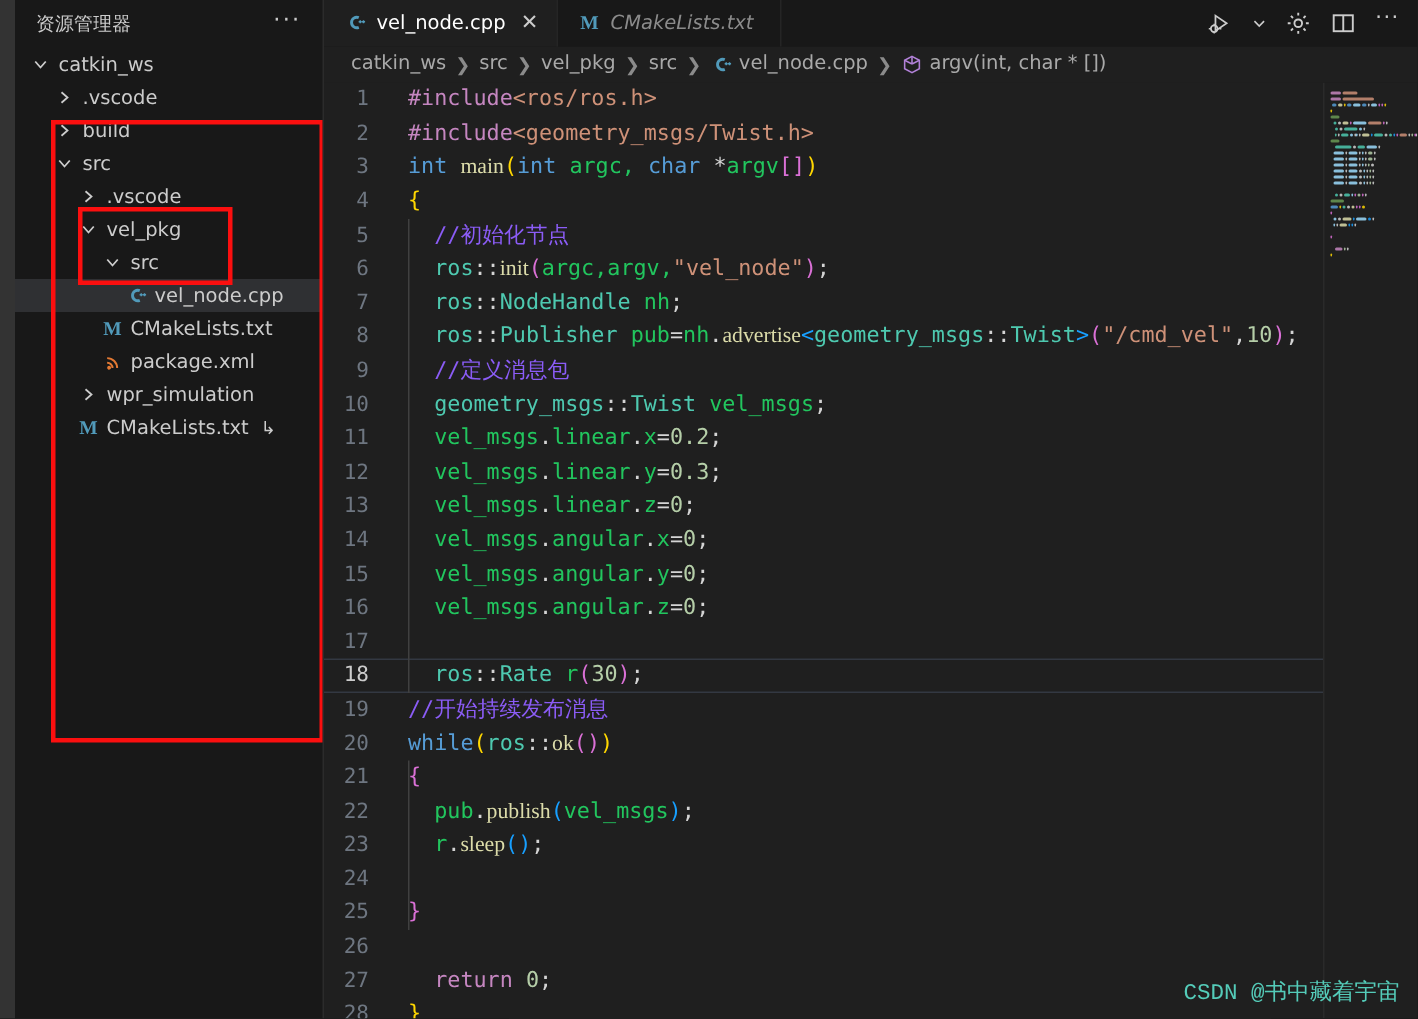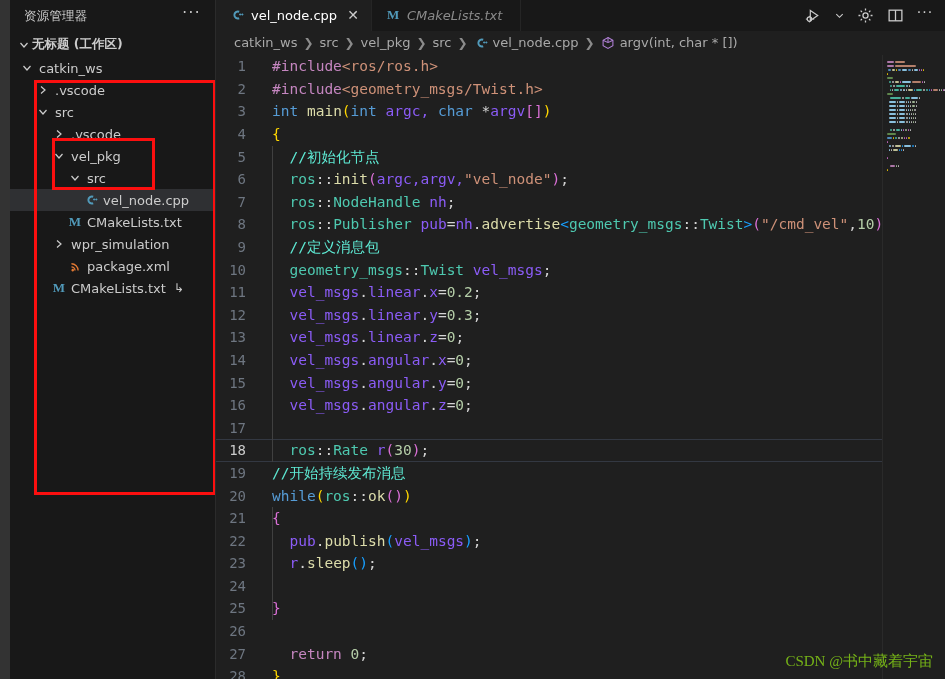--- a/index.html
+++ b/index.html
@@ -206,25 +206,25 @@
   }
   .indent-guide {
     position: absolute;
     left: 56px; top: 0; bottom: 0;
     width: 1px; background: #404040;
   }
 
   
   .t-pre  { color: #c586c0; }
   .t-str  { color: #ce9178; }
-  .t-cmt  { color: #5eead4; }
+  .t-cmt  { color: #8b5cf6; }
   .t-kw   { color: #569cd6; }
-  .t-fn   { color: #dcdcaa; }
+  .t-fn   { color: #dcdcaa; font-family: Liberation Serif, serif; }
   .t-type { color: #4ec9b0; }
-  .t-var  { color: #8b5cf6; }
+  .t-var  { color: #22c55e; }
   .t-num  { color: #b5cea8; }
   .t-p1   { color: #ffd700; }
   .t-p2   { color: #da70d6; }
   .t-p3   { color: #179fff; }
   .t-plain{ color: #d4d4d4; }
 
   
   .minimap {
     width: 62px; flex: 0 0 62px;
     background: #1f1f1f;
@@ -233,69 +233,70 @@
     overflow: hidden;
     padding-top: 6px;
   }
   .mm-line { height: 3px; margin-bottom: 1px; display: flex; gap: 1px; padding-left: 4px;}
   .mm-seg { height: 2px; border-radius: 1px; }
 
   
   .watermark {
     position: absolute;
     right: 12px; bottom: 8px;
-    color: #84cc16;
+    color: #5eead4;
     font-size: 15px;
-    font-family: Liberation Serif, serif;
+    font-family: Liberation Mono, monospace;
     opacity: .85;
     pointer-events: none;
   }
 </style>
 </head>
 <body>
 
 <div class="app">
 
   <div class="activity-bar"></div>
 
   <div class="sidebar">
 
     <div class="sidebar-header">
       <span>资源管理器</span>
       <span class="more">···</span>
     </div>
 
 
-    <div class="section-head">
-      <span class="twisty">
-        <svg width="12" height="12" viewBox="0 0 12 12">
-            <path d="M2.5 4 L6 8 L9.5 4" fill="none" stroke="#cccccc" stroke-width="1.2"></path>
-          </svg>
-      </span>
-      <span>无标题 (工作区)</span>
-    </div>
 
     <div class="tree" id="tree">
         <div class="row">
           <span class="indent" style="width: 8px;"></span>
           <span class="ficon">
             <svg width="12" height="12" viewBox="0 0 12 12">
               <path d="M2.5 4 L6 8 L9.5 4" fill="none" stroke="#cccccc" stroke-width="1.2"></path>
             </svg>
           </span>
           <span class="label">catkin_ws</span>
         </div>
         <div class="row">
           <span class="indent" style="width: 24px;"></span>
           <span class="ficon">
             <svg width="12" height="12" viewBox="0 0 12 12">
               <path d="M4 2.5 L8 6 L4 9.5" fill="none" stroke="#cccccc" stroke-width="1.2"></path>
             </svg>
           </span>
           <span class="label">.vscode</span>
+        </div>
+        <div class="row">
+          <span class="indent" style="width: 24px;"></span>
+          <span class="ficon">
+            <svg width="12" height="12" viewBox="0 0 12 12">
+              <path d="M4 2.5 L8 6 L4 9.5" fill="none" stroke="#cccccc" stroke-width="1.2"></path>
+            </svg>
+          </span>
+          <span class="label">build</span>
         </div>
         <div class="row">
           <span class="indent" style="width: 24px;"></span>
           <span class="ficon">
             <svg width="12" height="12" viewBox="0 0 12 12">
               <path d="M2.5 4 L6 8 L9.5 4" fill="none" stroke="#cccccc" stroke-width="1.2"></path>
             </svg>
           </span>
           <span class="label">src</span>
         </div>
@@ -336,37 +337,37 @@
             </svg>
           </span>
           <span class="label">vel_node.cpp</span>
         </div>
         <div class="row">
           <span class="indent" style="width: 56px;"></span>
           <span class="ficon m-icon">M</span>
           <span class="label">CMakeLists.txt</span>
         </div>
         <div class="row">
-          <span class="indent" style="width: 40px;"></span>
-          <span class="ficon">
-            <svg width="12" height="12" viewBox="0 0 12 12">
-              <path d="M4 2.5 L8 6 L4 9.5" fill="none" stroke="#cccccc" stroke-width="1.2"></path>
-            </svg>
-          </span>
-          <span class="label">wpr_simulation</span>
-        </div>
-        <div class="row">
           <span class="indent" style="width: 56px;"></span>
           <span class="ficon">
             <svg width="13" height="13" viewBox="0 0 16 16">
               <path d="M3 12.5a1.6 1.6 0 1 0 0-.1z" fill="#e37933"></path>
               <path d="M3 8.4a4.4 4.4 0 0 1 4.4 4.4M3 4.6a8.2 8.2 0 0 1 8.2 8.2" fill="none" stroke="#e37933" stroke-width="1.6"></path>
             </svg>
           </span>
           <span class="label">package.xml</span>
+        </div>
+        <div class="row">
+          <span class="indent" style="width: 40px;"></span>
+          <span class="ficon">
+            <svg width="12" height="12" viewBox="0 0 12 12">
+              <path d="M4 2.5 L8 6 L4 9.5" fill="none" stroke="#cccccc" stroke-width="1.2"></path>
+            </svg>
+          </span>
+          <span class="label">wpr_simulation</span>
         </div>
         <div class="row">
           <span class="indent" style="width: 40px;"></span>
           <span class="ficon m-icon">M</span>
           <span class="label">CMakeLists.txt</span>
           <span class="tail-glyph">↳</span>
         </div>
       </div>
 
     <div class="red-box" style="left:24px; top:80px; width:182px; height:415px;"></div>

